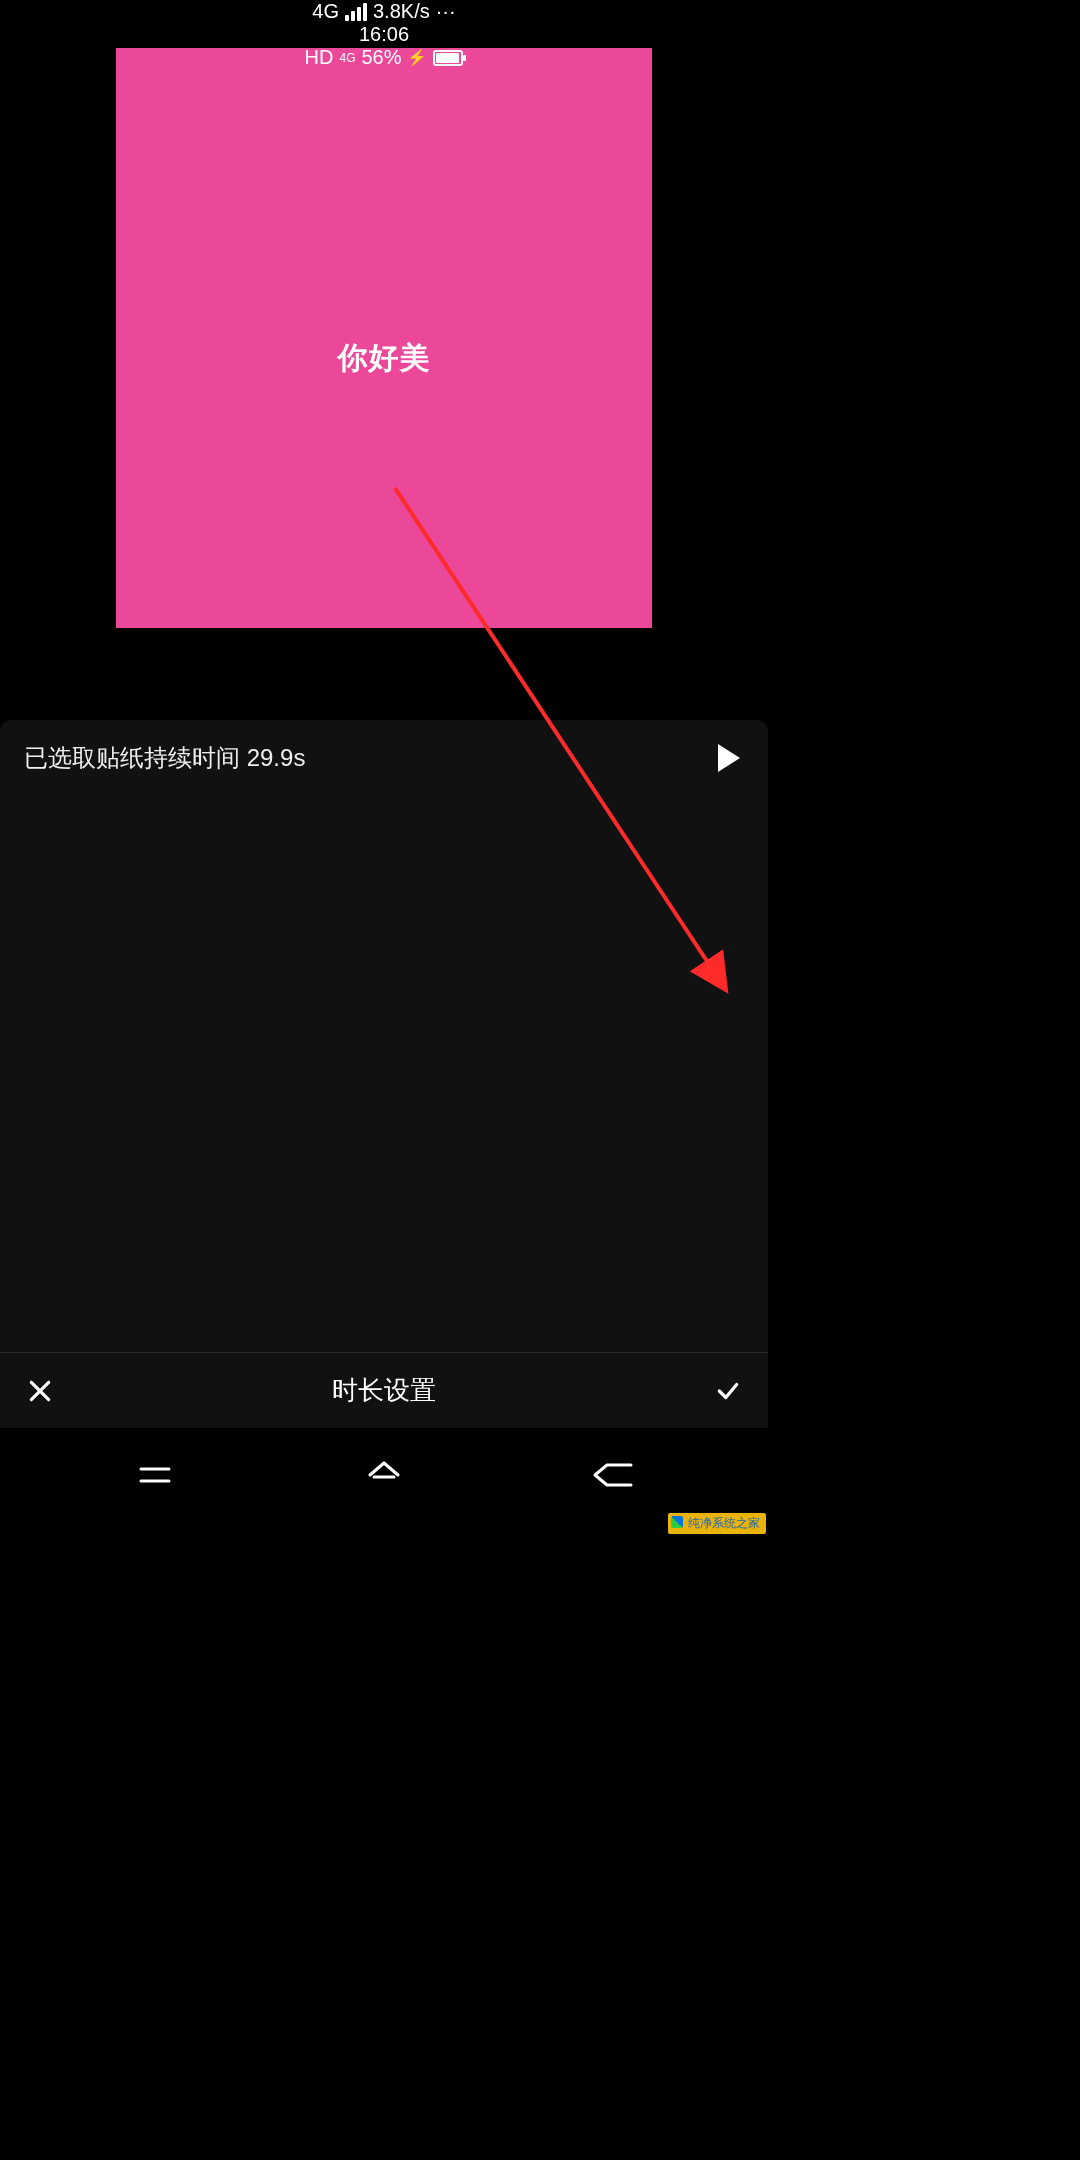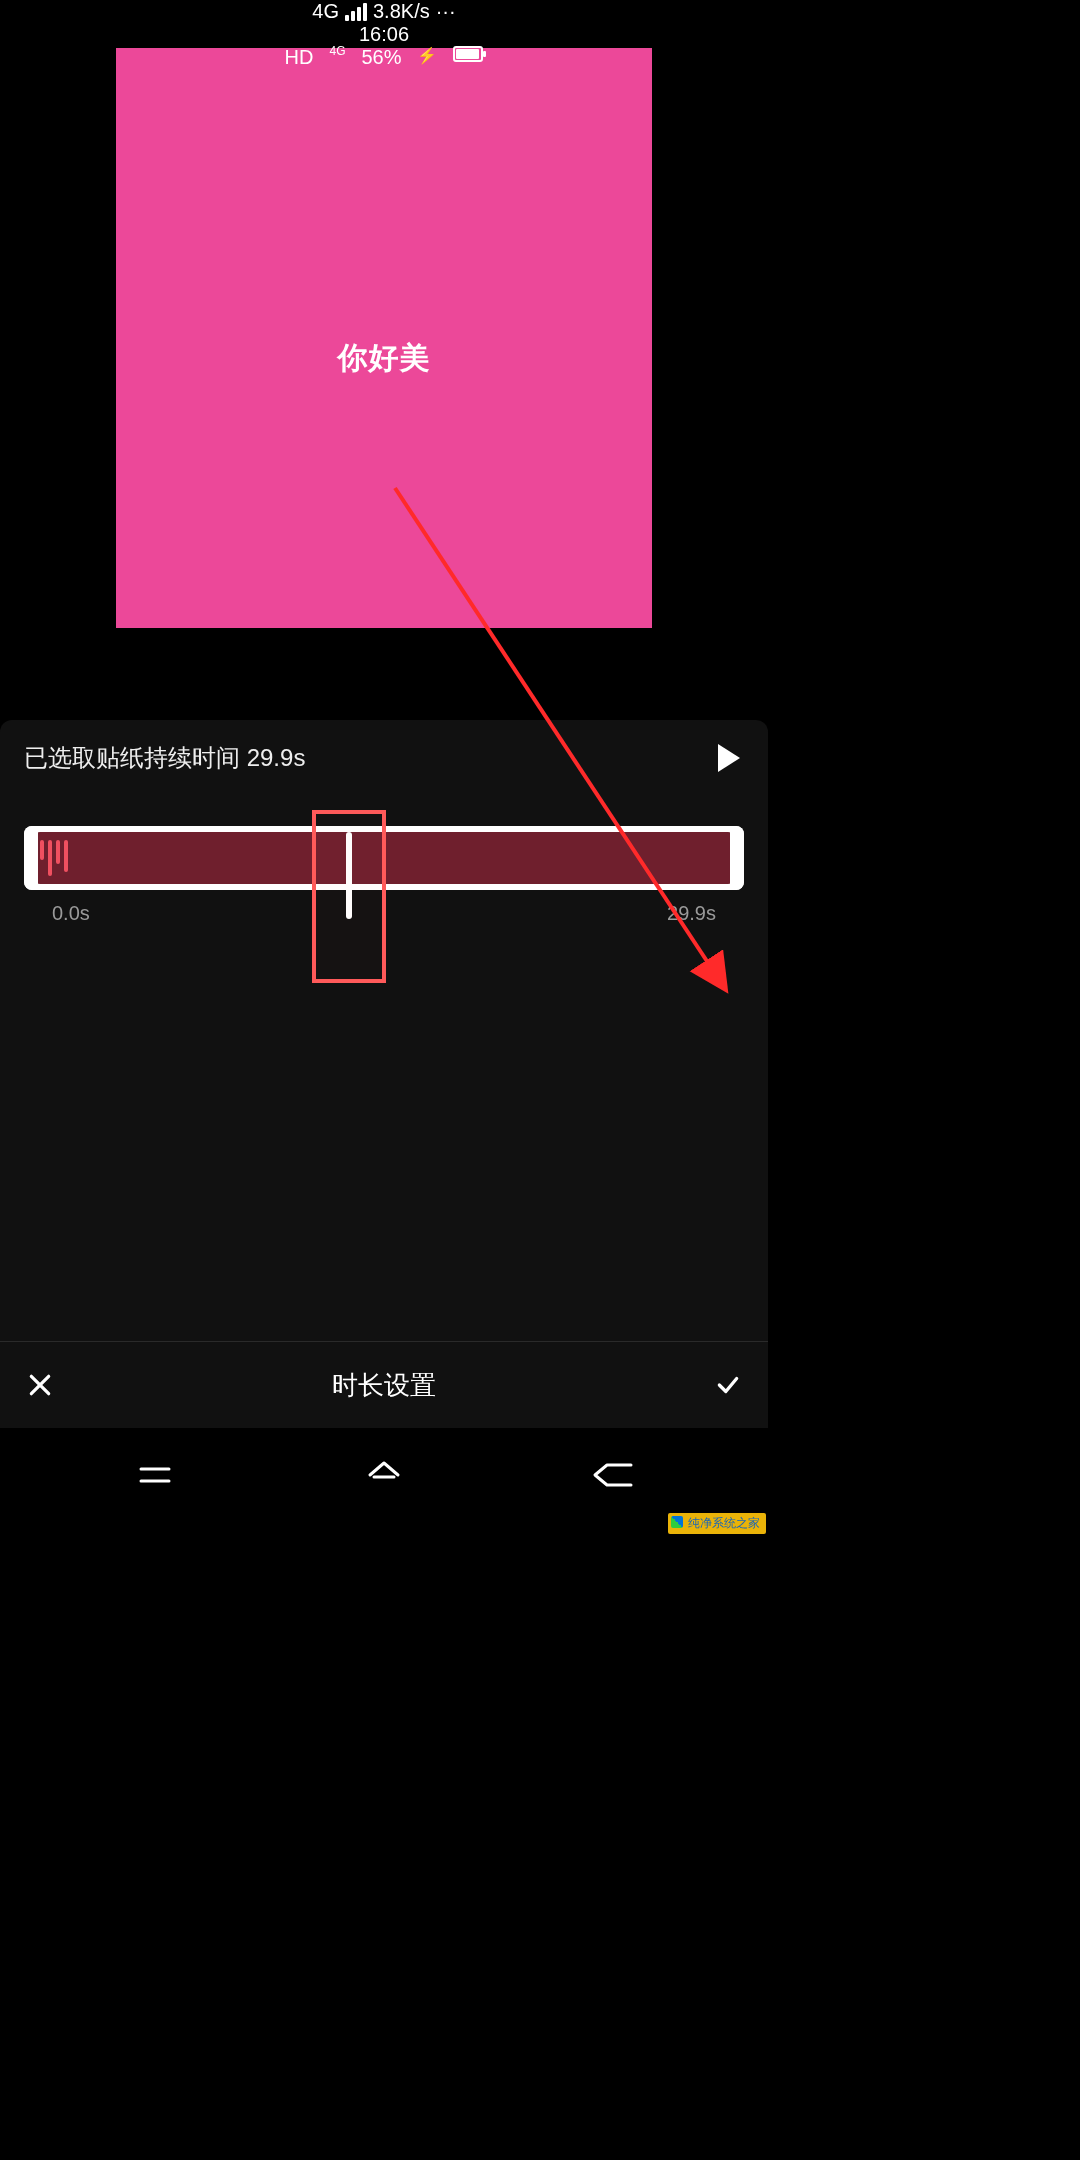--- a/index.html
+++ b/index.html
@@ -19,21 +19,21 @@
       display: flex;
       align-items: center;
       justify-content: space-between;
       padding: 0 12px;
       font-size: 20px;
       font-weight: 500;
       z-index: 50;
       flex-direction: column;
     }
     .status-left { display: flex; align-items: center; gap: 6px; }
-    .status-right { display: flex; align-items: flex-start; gap: 16px; }
+    .status-right { display: flex; align-items: center; gap: 6px; }
     .signal-bars { display: inline-flex; align-items: flex-end; gap: 2px; }
     .signal-bars span { width: 4px; background: #fff; border-radius: 1px; }
     .signal-bars span:nth-child(1){height:6px;}
     .signal-bars span:nth-child(2){height:10px;}
     .signal-bars span:nth-child(3){height:14px;}
     .signal-bars span:nth-child(4){height:18px;}
     .battery-icon {
       width: 30px; height: 16px;
       border: 2px solid #fff; border-radius: 3px;
       position: relative;
@@ -160,21 +160,21 @@
       justify-content: space-between;
       padding: 12px 28px 0 28px;
       font-size: 20px;
       color: #9a9a9a;
     }
 
     .bottom-bar {
       position: absolute;
       left: 0; right: 0;
       bottom: 108px;
-      height: 87px;
+      height: 76px;
       border-top: 1px solid #2a2a2a;
       display: flex;
       align-items: center;
       justify-content: space-between;
       padding: 0 20px;
       background: #111;
     }
     .bottom-title { font-size: 26px; font-weight: 500; }
     .icon-btn { width: 40px; height: 40px; display:flex; align-items:center; justify-content:center; }
 
@@ -245,39 +245,20 @@
   </defs>
   <line x1="395" y1="488" x2="724" y2="987" stroke="#ff2a2a" stroke-width="4" marker-end="url(#ah)"></line>
 </svg>
 
 <div class="panel">
   <div class="panel-head">
     <div class="panel-title">已选取贴纸持续时间 29.9s</div>
     <div class="play-button"></div>
   </div>
 
-  <div class="timeline-wrap">
-    <div class="timeline">
-      <div class="timeline-fill"></div>
-      <div class="wave">
-          <span></span>
-          <span></span>
-          <span></span>
-          <span></span>
-        </div>
-      <div class="timeline-edge left"></div>
-      <div class="timeline-edge right"></div>
-    </div>
-    <div class="playhead-line"></div>
-    <div class="playhead-box"></div>
-    <div class="time-labels">
-      <span>0.0s</span>
-      <span>29.9s</span>
-    </div>
-  </div>
 </div>
 
 <div class="bottom-bar">
   <div class="icon-btn">
     <svg width="26" height="26" viewBox="0 0 24 24">
         <path d="M4 4 L20 20 M20 4 L4 20" stroke="#fff" stroke-width="3" stroke-linecap="round"></path>
       </svg>
   </div>
   <div class="bottom-title">时长设置</div>
   <div class="icon-btn">

